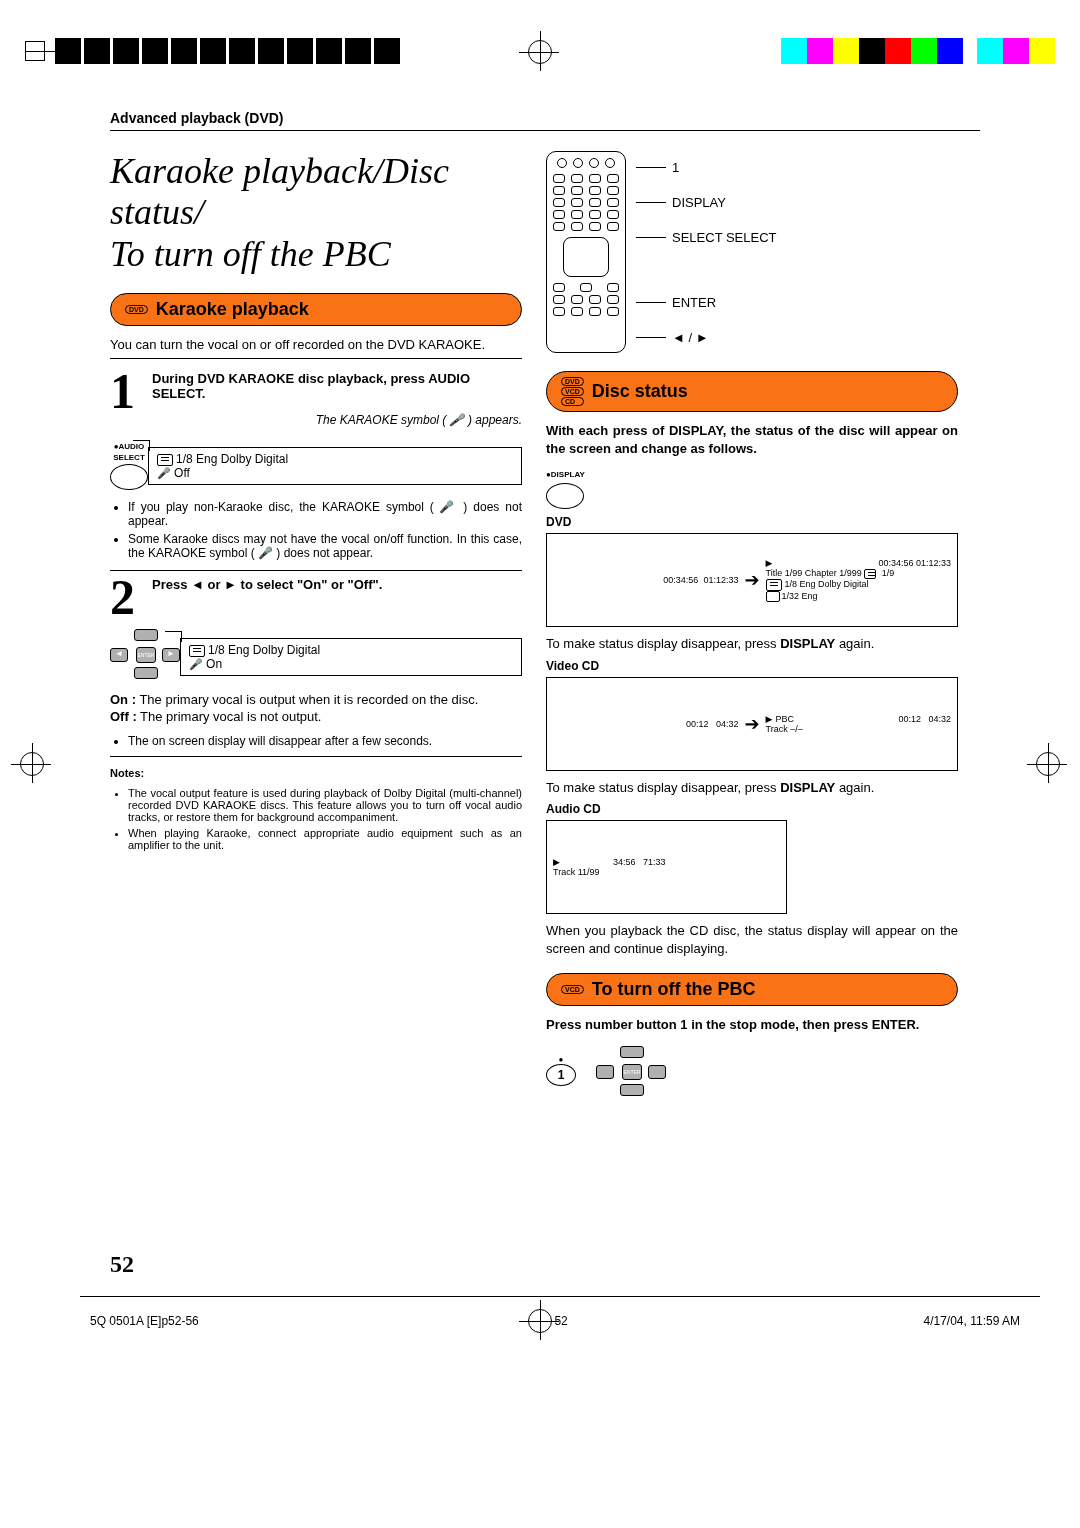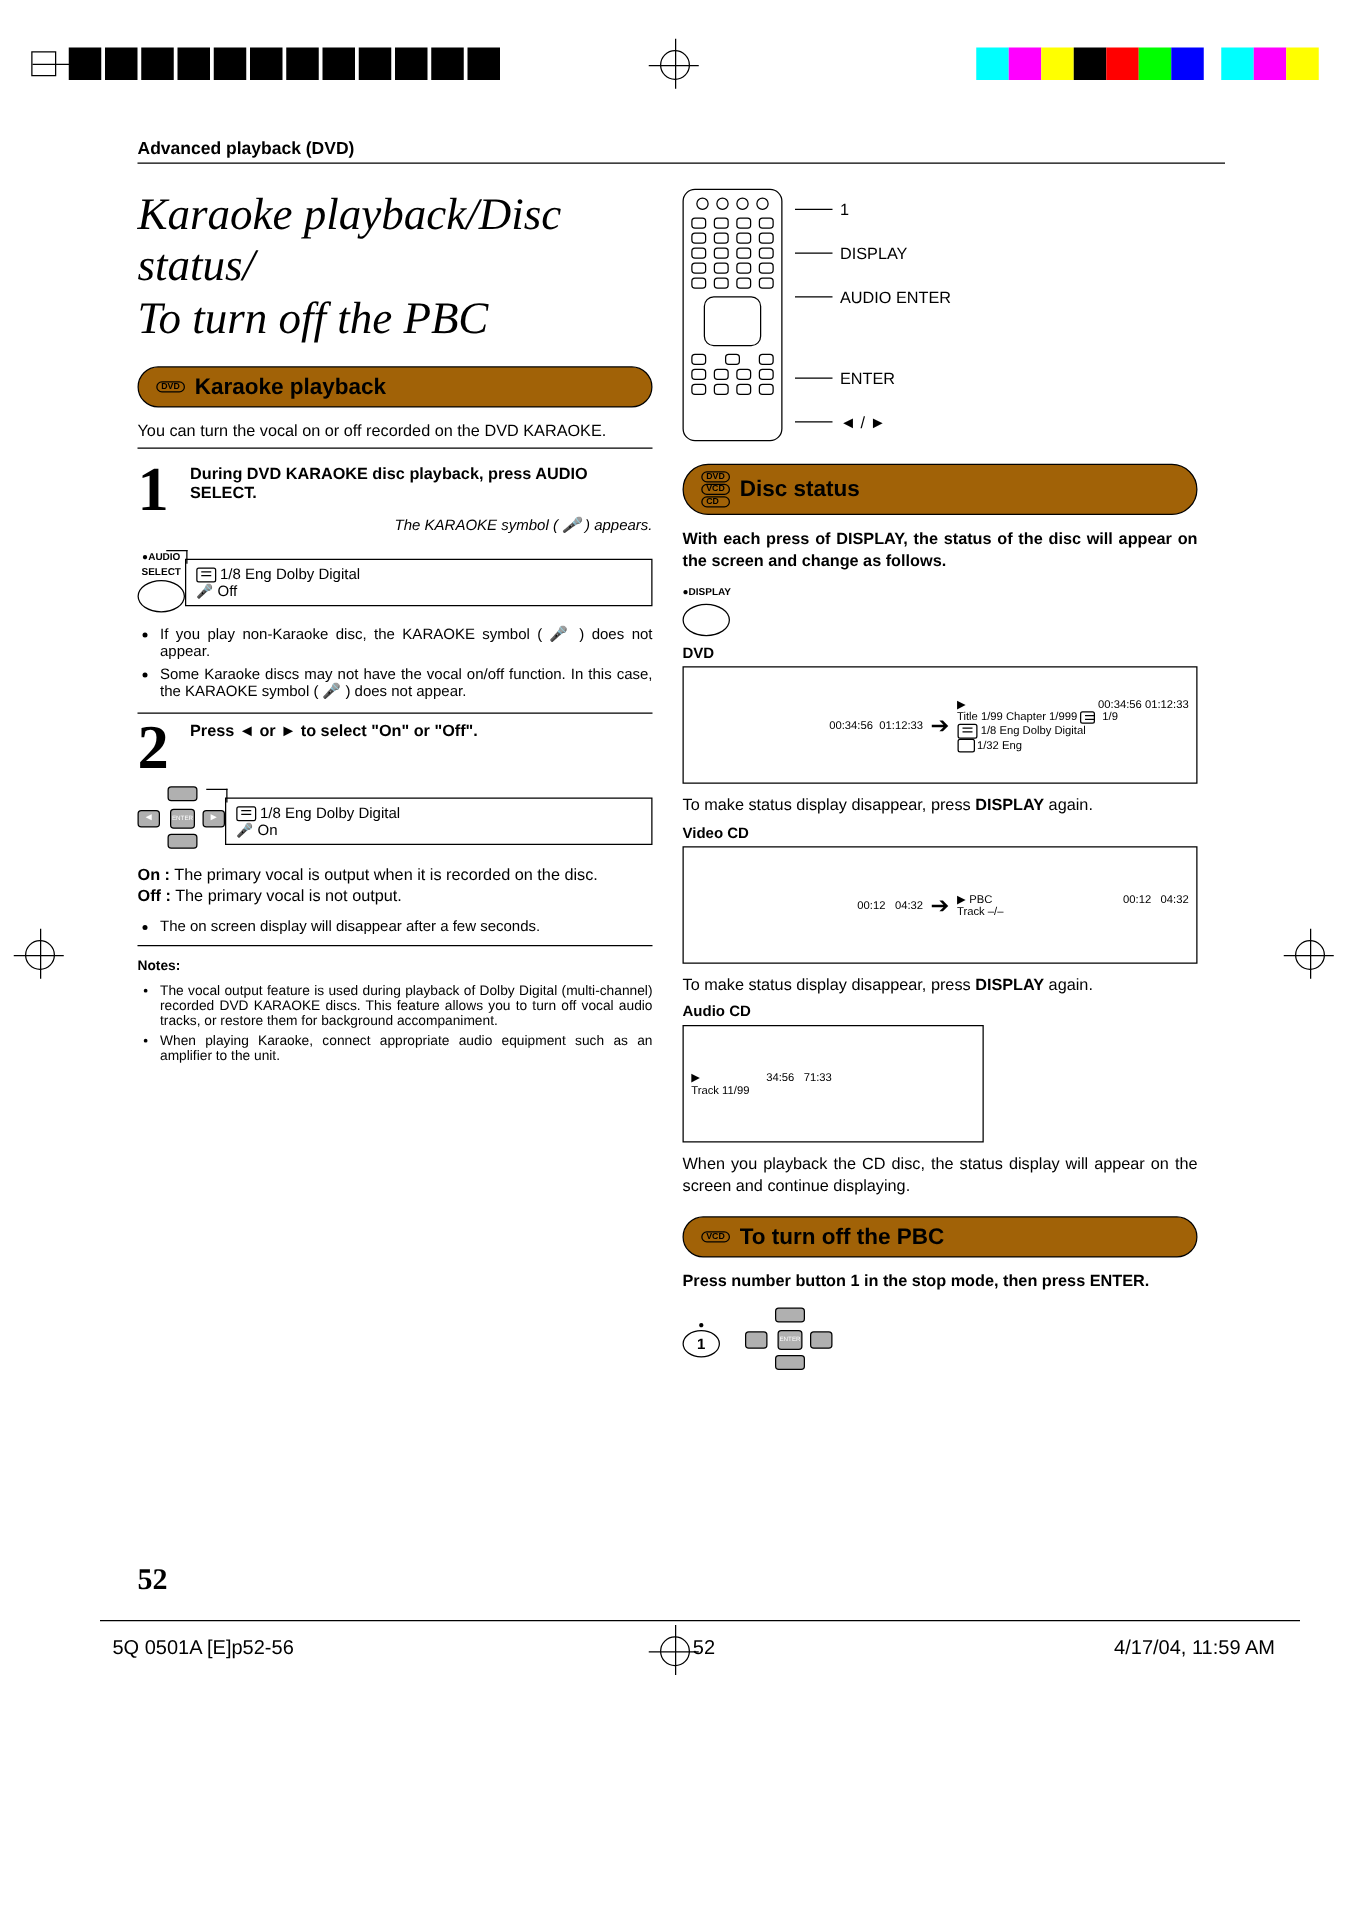--- a/index.html
+++ b/index.html
@@ -108,21 +108,21 @@
   .remote-row { display:flex; justify-content:space-between; }
   .remote-row div { width:10px; height:7px; border:1px solid #000; border-radius:3px; }
   .remote-nav { margin:6px auto; width:44px; height:38px; border:1px solid #000; border-radius:8px; }
   .remote-labels {
     display:flex; flex-direction:column; gap:20px; font-size:13px;
   }
   .remote-label-group { display:flex; align-items:center; gap:6px; }
   .leader { width:30px; height:1px; background:#000; }
 
   .section-bar {
-    background: #a16207;
+    background: #f97316;
     border: 1px solid #000;
     border-radius: 30px;
     padding: 5px 14px;
     font-weight: bold;
     font-size: 18px;
     display: flex;
     align-items: center;
     gap: 8px;
     margin-bottom: 10px;
   }
@@ -185,21 +185,21 @@
     height:1px;
     border-top:1px solid #000;
   }
   .footer {
     position:absolute;
     bottom:200px;
     left:90px;
     right:60px;
     display:flex;
     justify-content:space-between;
-    font-size:16px;
+    font-size:12px;
   }
   .side-reg {
     position:absolute;
     top:50%;
     transform:translateY(-50%);
   }
   .side-reg.left { left:20px; }
   .side-reg.right { right:20px; }
   .audio-icon { display:inline-block; width:14px; height:10px; border:1px solid #000; border-radius:2px; margin-right:3px; vertical-align:middle; position:relative; }
   .audio-icon::before { content:""; position:absolute; width:8px; height:1px; background:#000; top:2px; left:3px; }
@@ -413,21 +413,21 @@
             <div class="remote-label-group">
                 <div class="leader"></div>
                 <span>1</span>
               </div>
             <div class="remote-label-group">
                 <div class="leader"></div>
                 <span>DISPLAY</span>
               </div>
             <div class="remote-label-group">
                 <div class="leader"></div>
-                <span>AUDIO ENTER</span>
+                <span>SELECT SELECT</span>
               </div>
             <div class="remote-label-group" style="margin-top:30px;">
                 <div class="leader"></div>
                 <span>ENTER</span>
               </div>
             <div class="remote-label-group">
                 <div class="leader"></div>
                 <span>◄ / ►</span>
               </div>
           </div>

